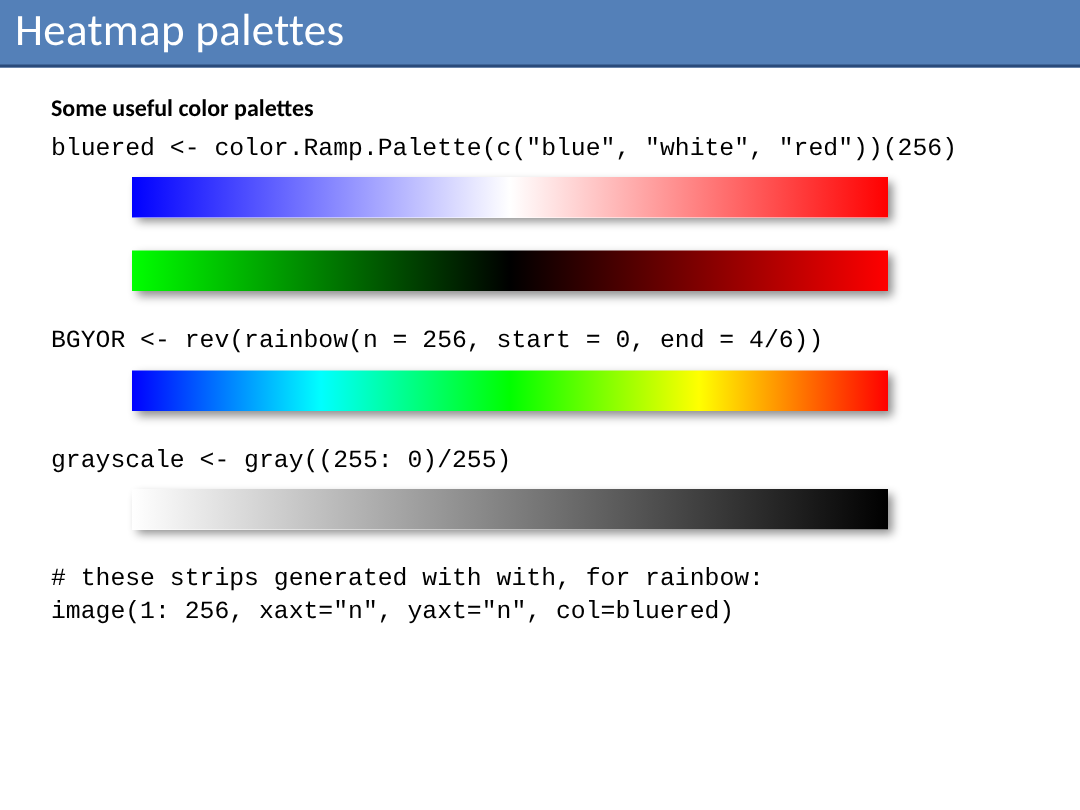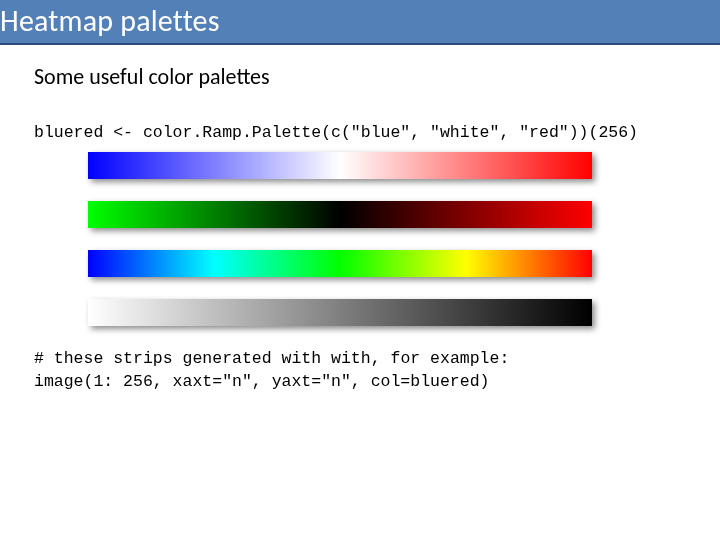--- a/index.html
+++ b/index.html
@@ -1,30 +1,30 @@
 <!DOCTYPE html>
 <html><head>
 <meta charset="utf-8">
 <style>
   * { box-sizing: border-box; margin: 0; padding: 0; }
   html, body { width: 720px; height: 540px; background: #fff; font-family: Calibri, "Segoe UI", Arial, sans-serif; }
   .slide { width: 720px; height: 540px; position: relative; }
   .title-bar {
     background: #5480b8;
-    padding: 2px 10px 4px 0;
+    padding: 2px 10px 4px 10px;
     border-bottom: 2px solid #2a4a7a;
   }
   .title-bar h1 {
     color: #fff;
     font-size: 30px;
     font-weight: 400;
     letter-spacing: 0.2px;
   }
   .content { padding: 18px 34px 10px 34px; }
-  .subtitle { font-size: 22px; font-weight: 400; color: #000; margin-bottom: 32px; }
+  .subtitle { font-size: 16px; font-weight: 700; color: #000; margin-bottom: 6px; }
   .code { font-family: "Courier New", Courier, monospace; font-size: 16.5px; color: #000; line-height: 1.35; white-space: pre; }
   .strip-wrap { margin: 8px 0 22px 54px; }
   .strip {
     width: 504px; height: 27px;
     box-shadow: 3px 3px 6px rgba(0,0,0,0.45);
   }
   .bluered { background: linear-gradient(to right, #0000ff 0%, #ffffff 50%, #ff0000 100%); }
   .greenred { background: linear-gradient(to right, #00ff00 0%, #000000 50%, #ff0000 100%); }
   .bgyor { background: linear-gradient(to right,
       #0000ff 0%,
@@ -51,24 +51,26 @@
 
     <div class="code">bluered &lt;- color.Ramp.Palette(c("blue", "white", "red"))(256)</div>
     <div class="strip-wrap">
       <div class="strip bluered"></div>
     </div>
 
     <div class="strip-wrap">
       <div class="strip greenred"></div>
     </div>
 
+    <div class="code">BGYOR &lt;- rev(rainbow(n = 256, start = 0, end = 4/6))</div>
     <div class="strip-wrap">
       <div class="strip bgyor"></div>
     </div>
 
+    <div class="code">grayscale &lt;- gray((255: 0)/255)</div>
     <div class="strip-wrap">
       <div class="strip grayscale"></div>
     </div>
 
-    <div class="footer-code"><span># these strips generated with </span><span class="bold">with</span><span>, for example:</span>
+    <div class="footer-code"><span># these strips generated with </span><span class="bold">with</span><span>, for rainbow:</span>
 <span>image(1: 256, xaxt="n", yaxt="n", col=bluered)</span></div>
   </div>
 </div>
 
 </body></html>

